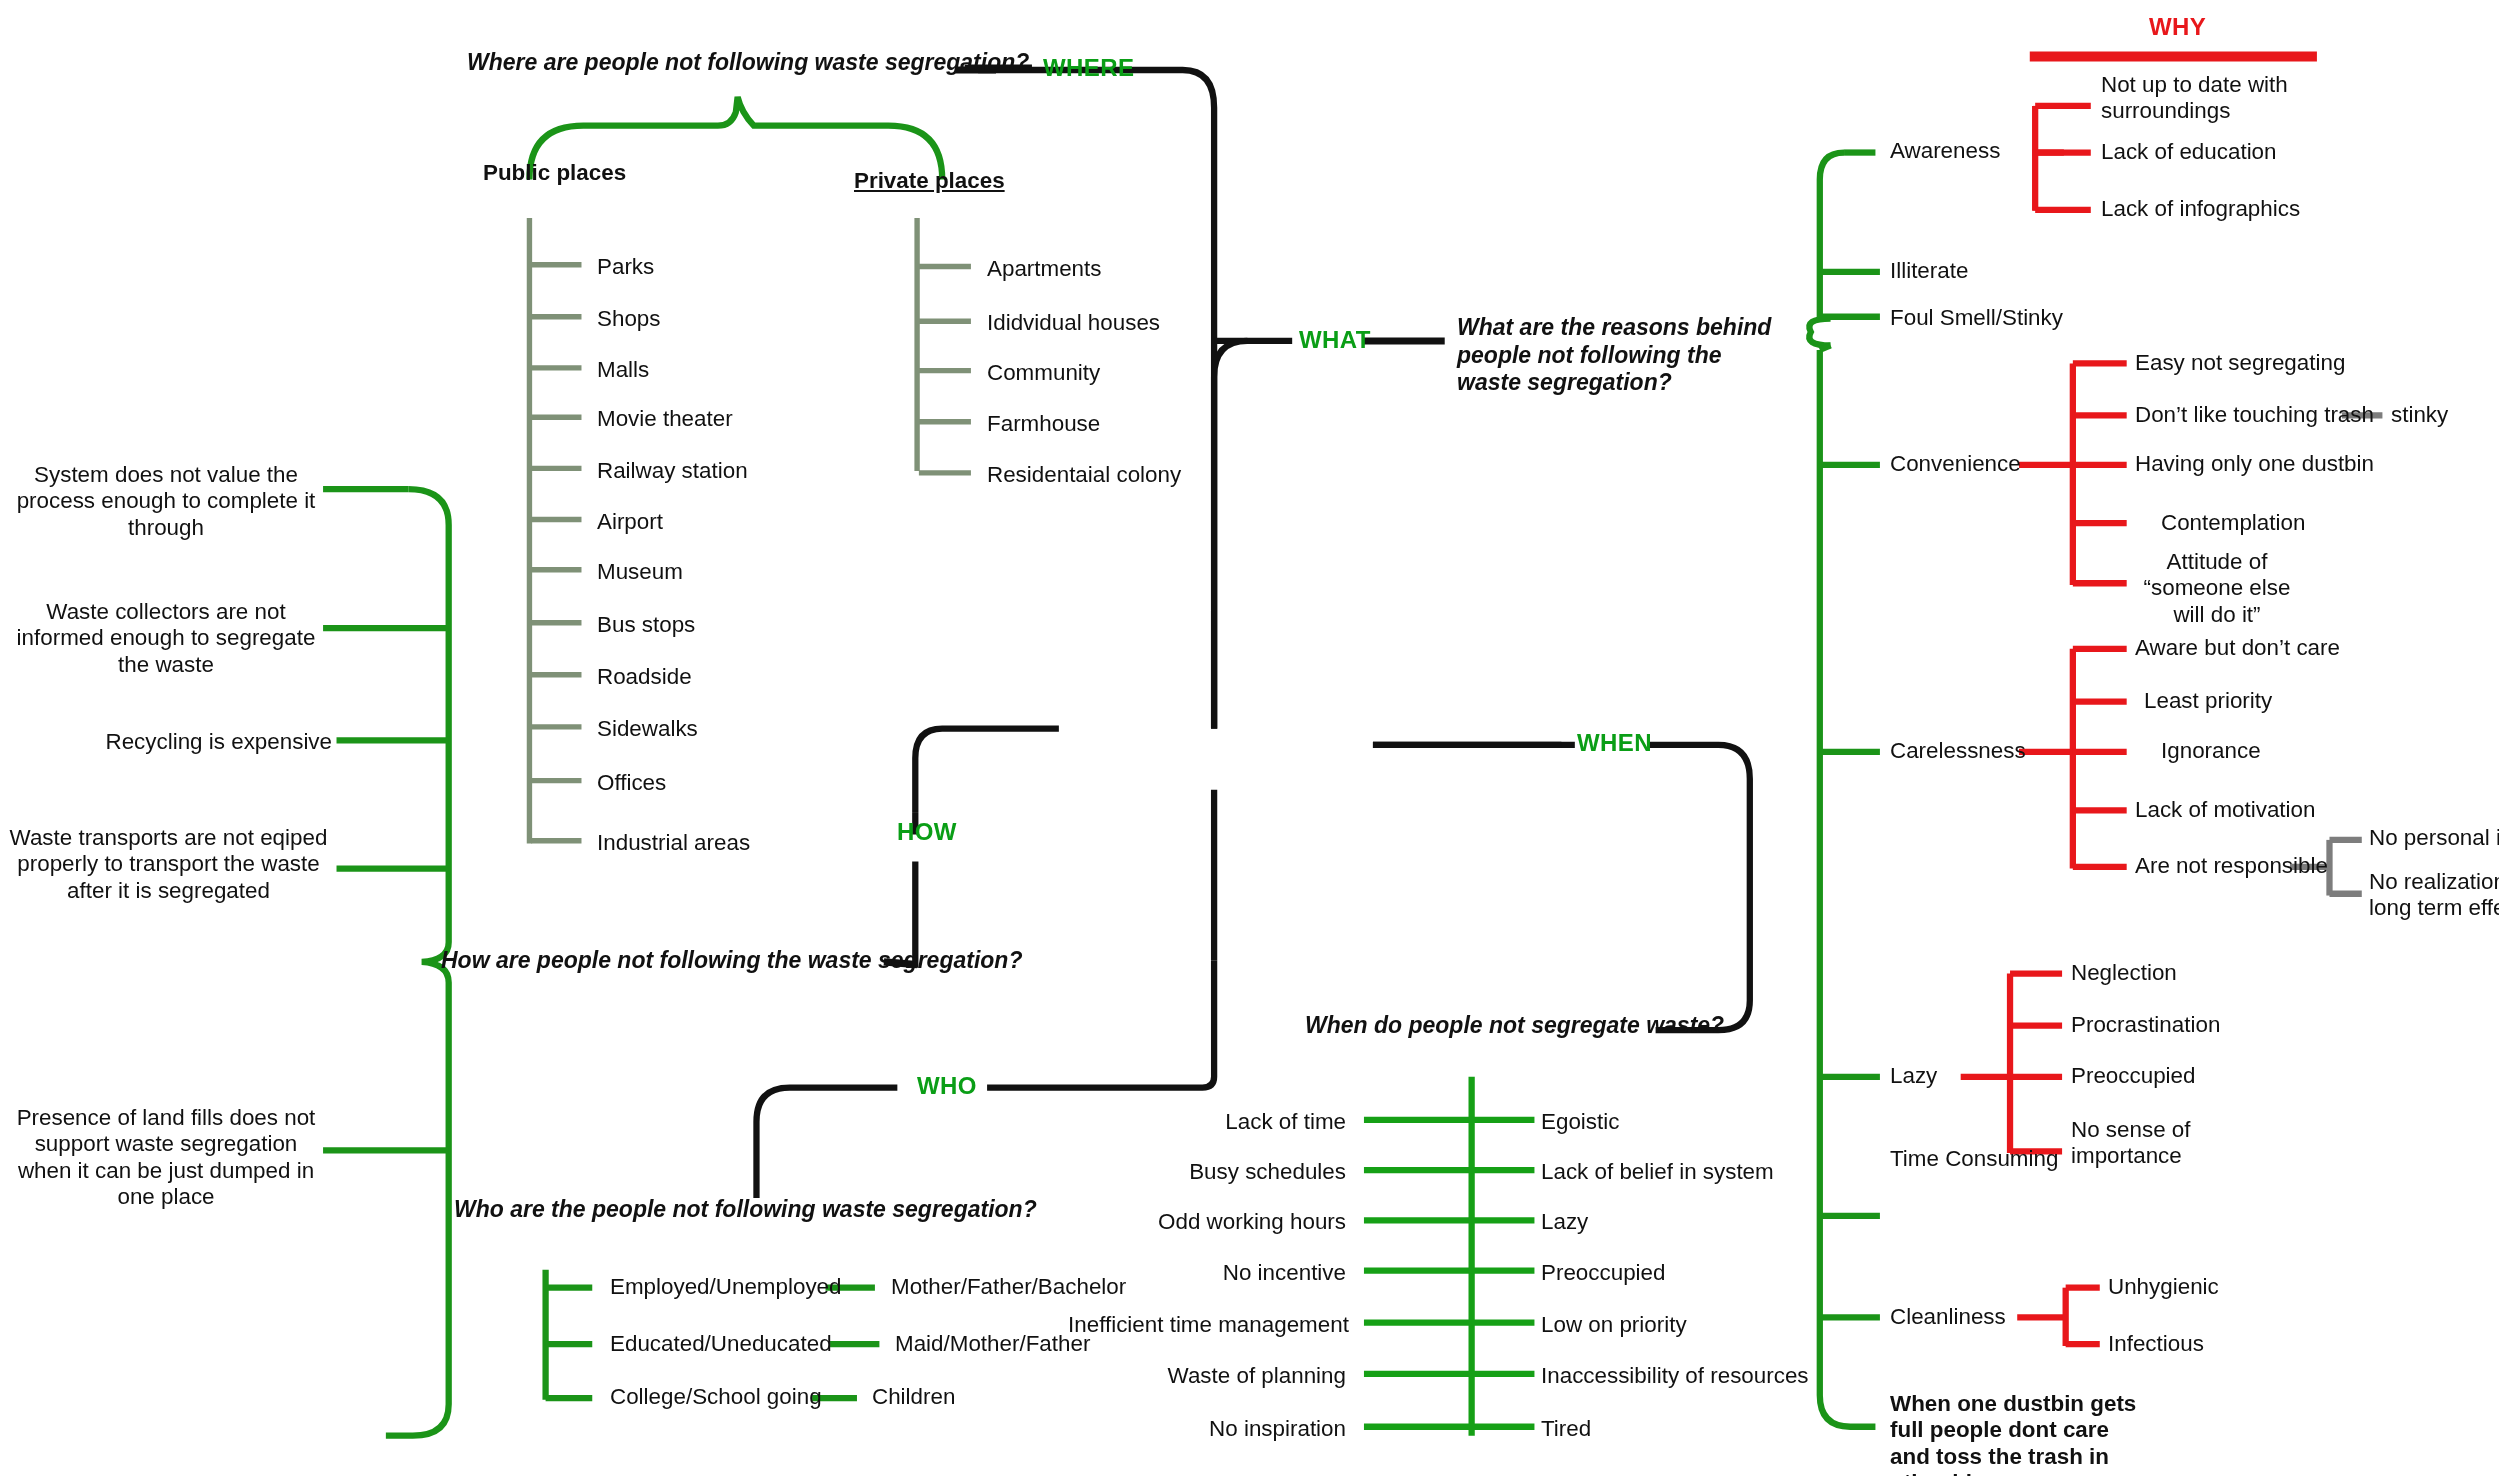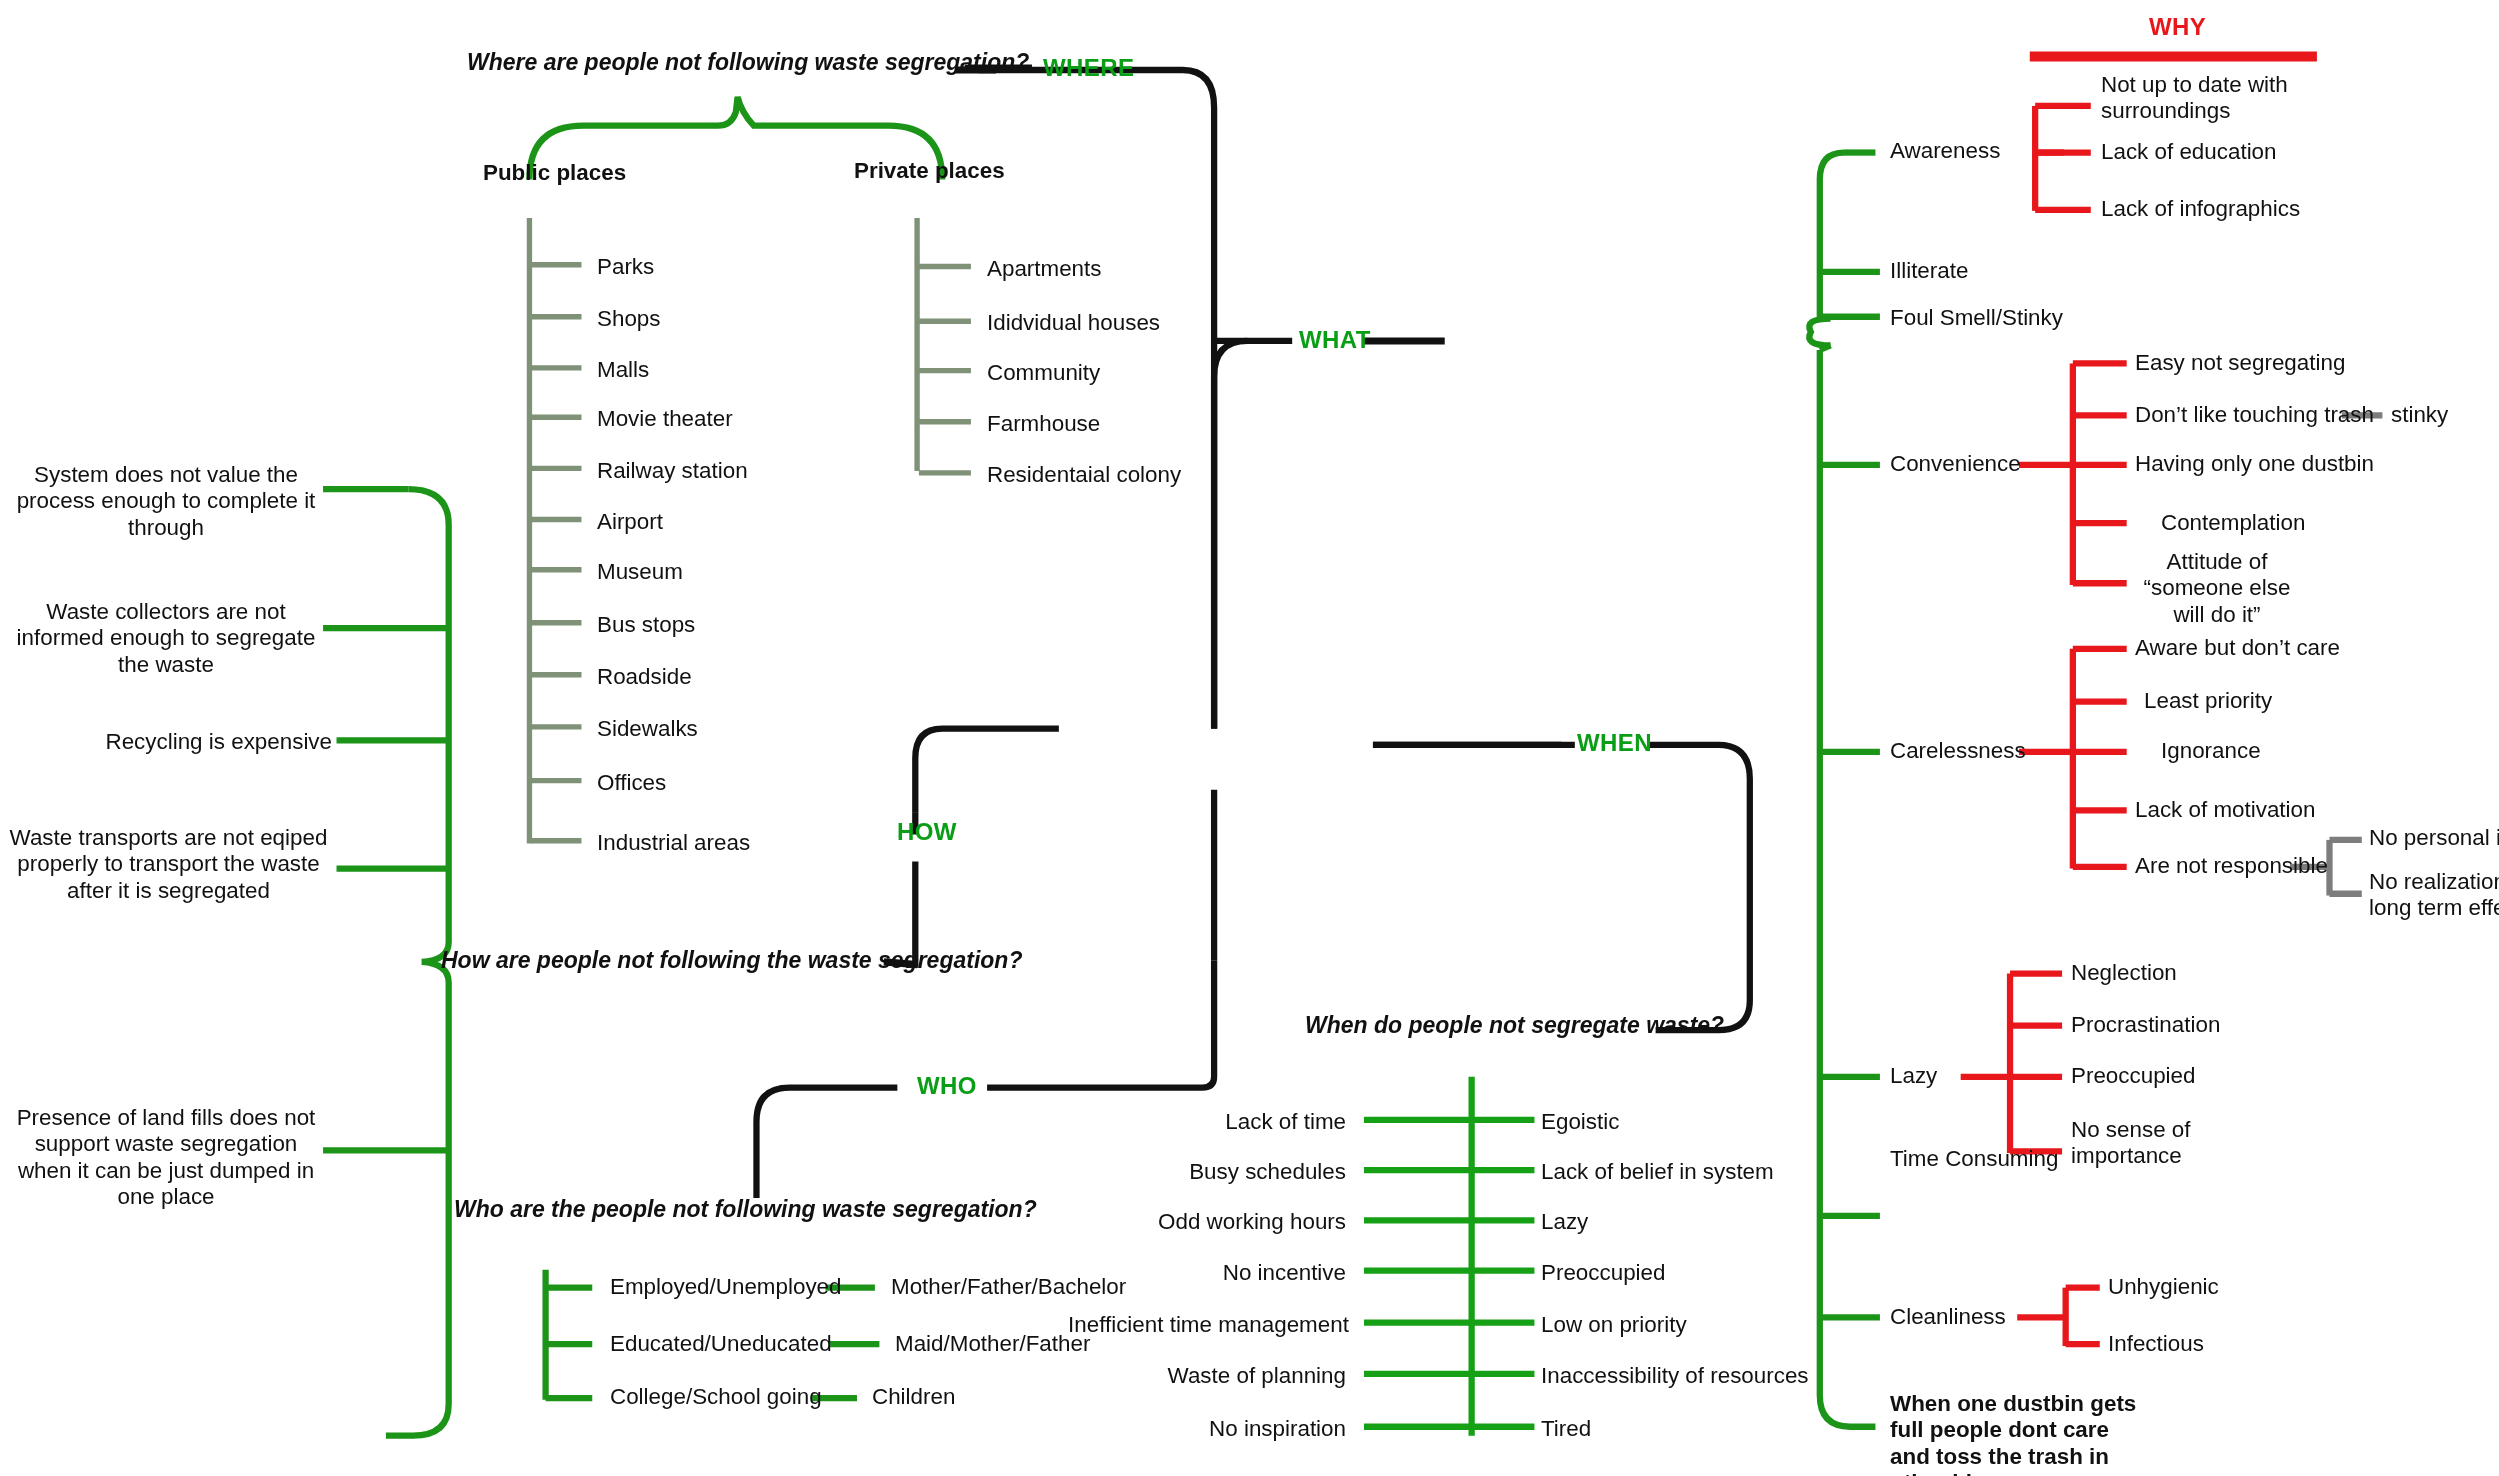--- a/index.html
+++ b/index.html
@@ -142,26 +142,27 @@
 
 
   <div class="kw" style="left:1043px;top:54px;">WHERE</div>
   <div class="kw" style="left:1299px;top:326px;">WHAT</div>
   <div class="kw" style="left:1577px;top:729px;">WHEN</div>
   <div class="kw" style="left:897px;top:818px;">HOW</div>
   <div class="kw" style="left:917px;top:1072px;">WHO</div>
   <div class="kw red" style="left:2149px;top:12.6px;">WHY</div>
 
   <div class="q ta-r" style="left:467px;top:49px;width:476px;text-align:right;">Where are people not following waste segregation?</div>
+  <div class="q w" style="left:1457px;top:314px;width:323px;">What are the reasons behind people not following the waste segregation?</div>
   <div class="q" style="left:1305px;top:1012px;">When do people not segregate waste?</div>
   <div class="q" style="left:454px;top:1196px;">Who are the people not following waste segregation?</div>
   <div class="q" style="left:441px;top:947px;">How are people not following the waste segregation?</div>
 
   <div class="lbl" style="left:483px;top:160px;font-weight:600;">Public places</div>
-  <div class="lbl" style="left:854px;top:158px;font-weight:600;">Private places</div>
+  <div class="lbl" style="left:854px;top:168px;font-weight:600;text-decoration:underline;">Private places</div>
 
   <div>
     <div class="lbl" style="left:597px;top:254px;">Parks</div>
     <div class="lbl" style="left:597px;top:306px;">Shops</div>
     <div class="lbl" style="left:597px;top:357px;">Malls</div>
     <div class="lbl" style="left:597px;top:406px;">Movie theater</div>
     <div class="lbl" style="left:597px;top:458px;">Railway station</div>
     <div class="lbl" style="left:597px;top:509px;">Airport</div>
     <div class="lbl" style="left:597px;top:559px;">Museum</div>
     <div class="lbl" style="left:597px;top:612px;">Bus stops</div>

